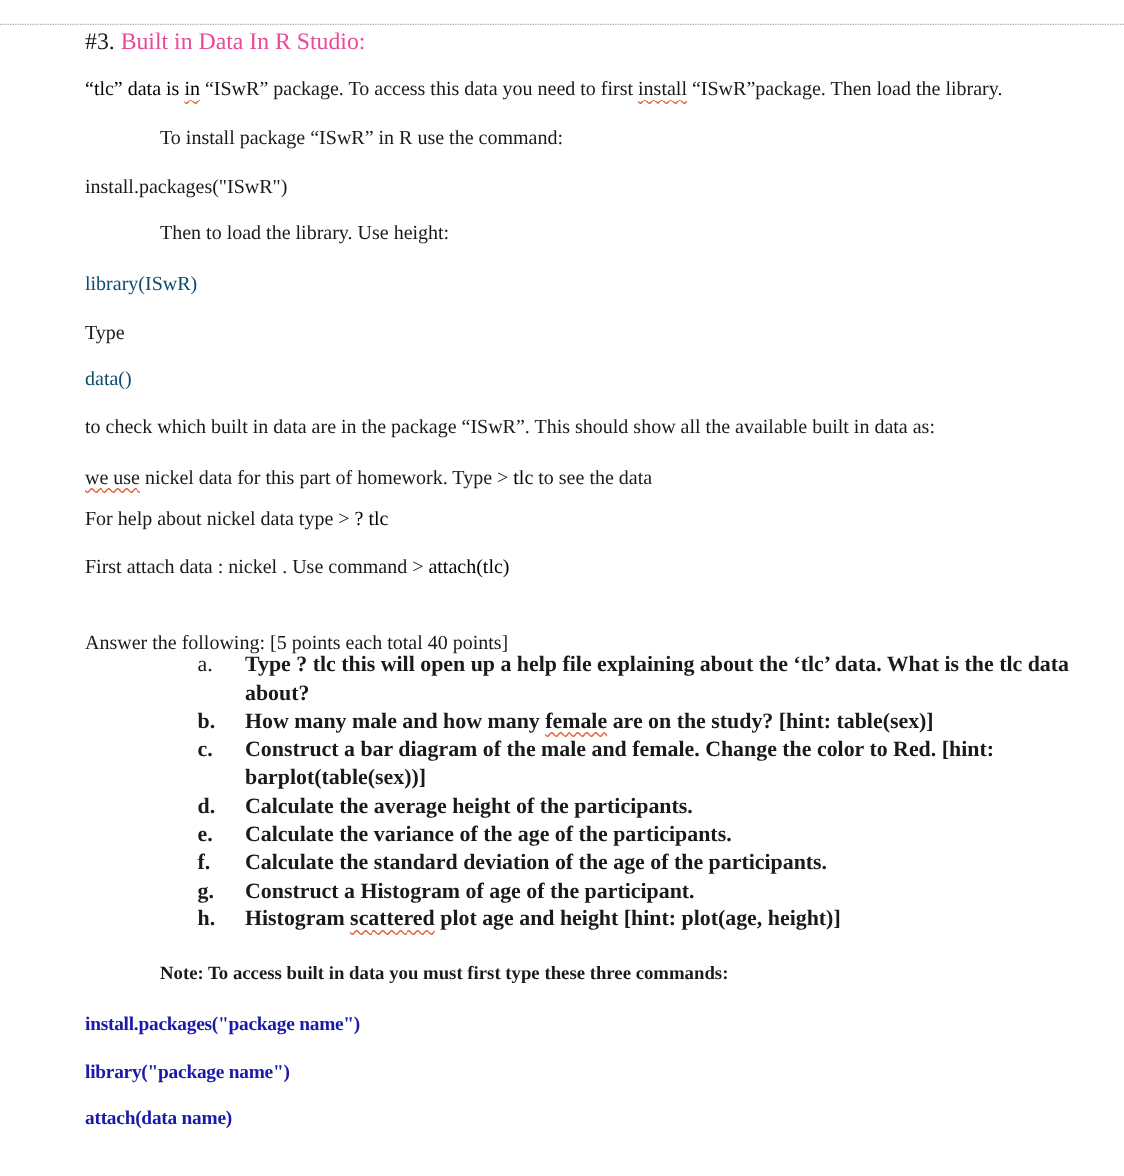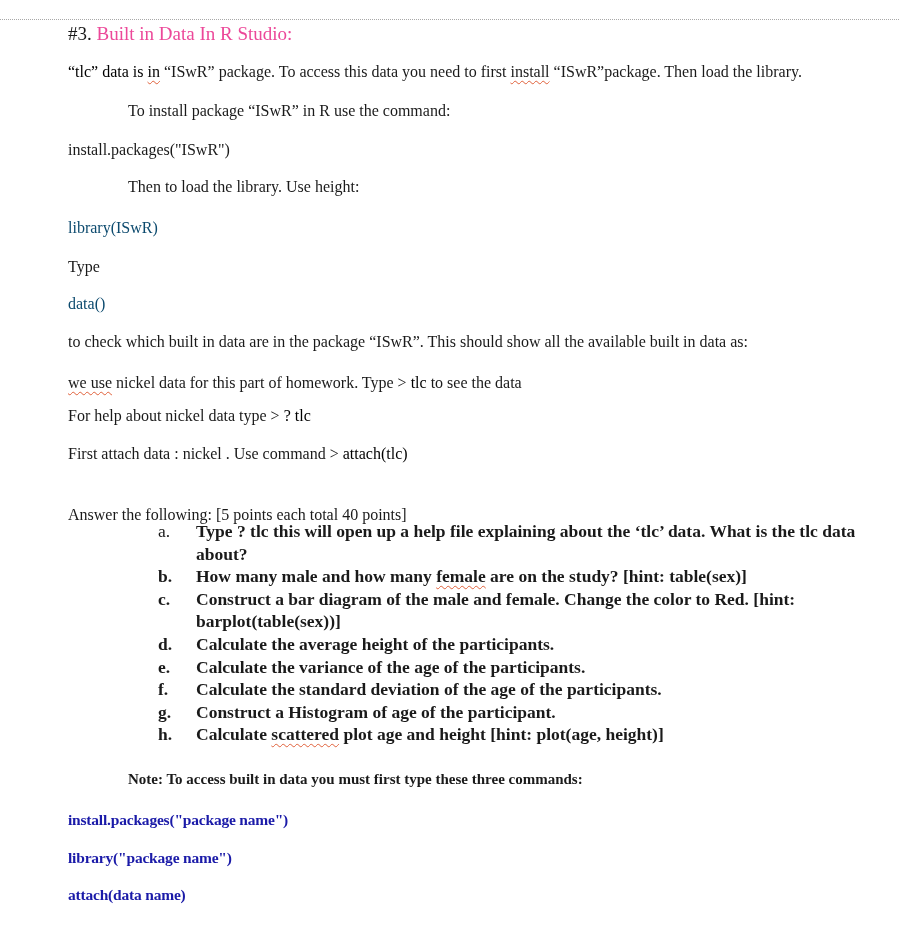--- a/index.html
+++ b/index.html
@@ -150,21 +150,21 @@
   <li>
     <span class="marker">f.</span>
     <span class="qtext">Calculate the standard deviation of the age of the participants.</span>
   </li>
   <li>
     <span class="marker">g.</span>
     <span class="qtext">Construct a Histogram of age of the participant.</span>
   </li>
   <li>
     <span class="marker">h.</span>
-    <span class="qtext"><span>Calculate </span><span class="squiggle">scattered</span><span> plot age and height [hint: plot(age, height)]</span></span>
+    <span class="qtext"><span>Histogram </span><span class="squiggle">scattered</span><span> plot age and height [hint: plot(age, height)]</span></span>
   </li>
 </ol>
 
 <div class="note">Note: To access built in data you must first type these three commands:</div>
 
 <div class="cmd" style="top:810px;">install.packages("package name")</div>
 <div class="cmd" style="top:848px;">library("package name")</div>
 <div class="cmd" style="top:885px;">attach(data name)</div>
 
 </body></html>

